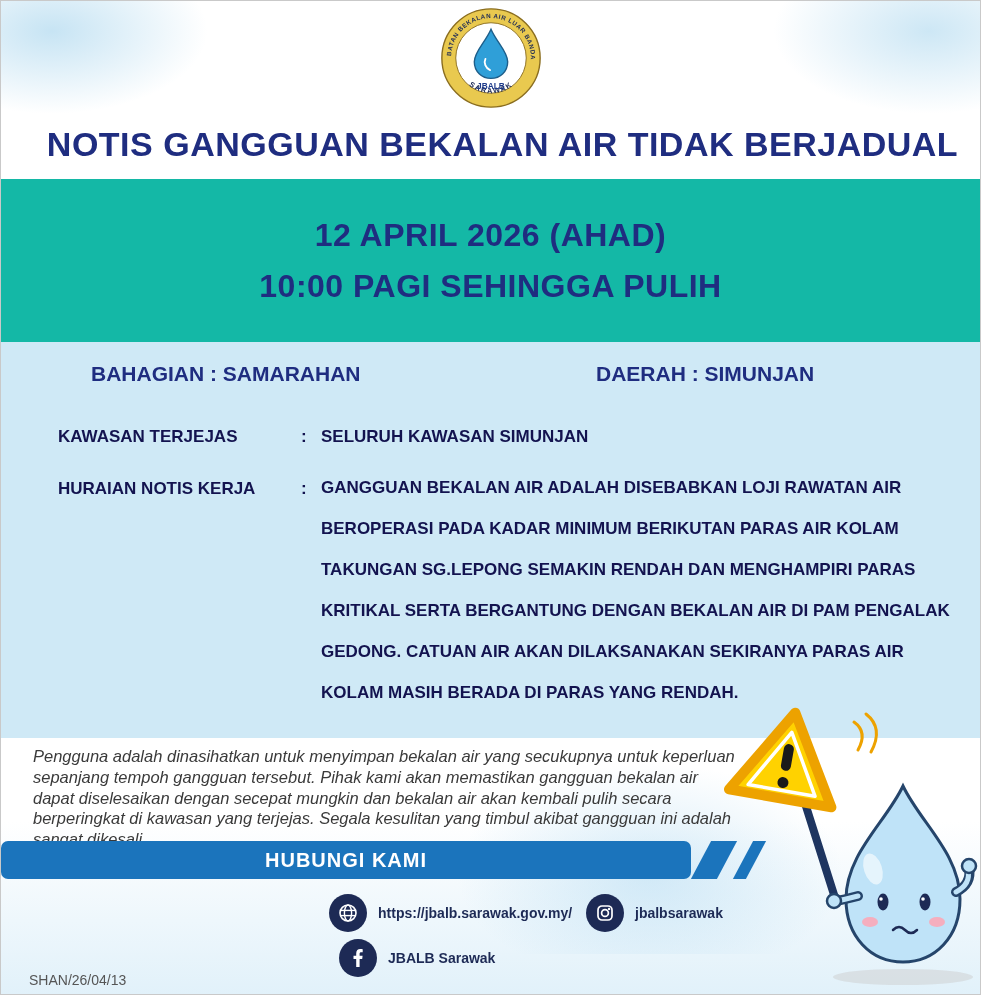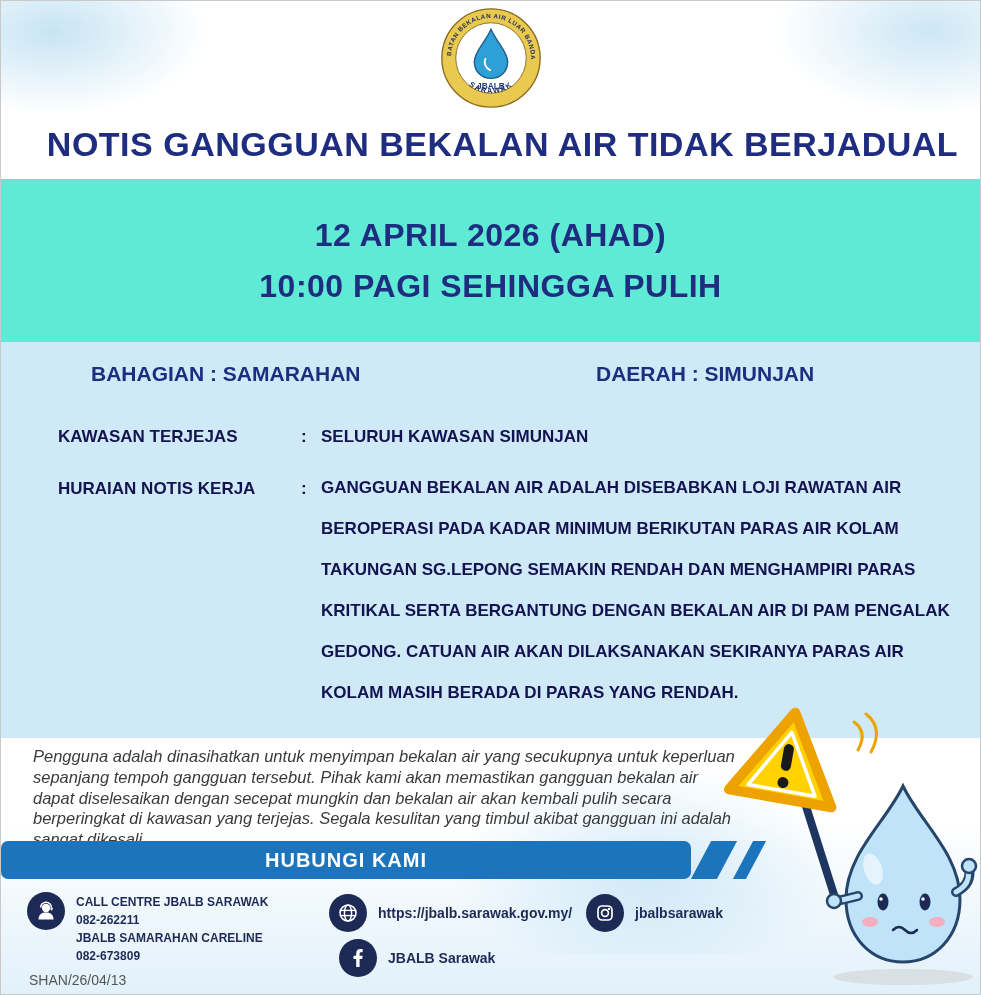--- a/index.html
+++ b/index.html
@@ -20,21 +20,21 @@
     background:radial-gradient(ellipse at 50% 60%, rgba(140,200,235,.35), rgba(140,200,235,0) 65%); }
 
   .logo { position:absolute; top:6px; left:50%; transform:translateX(-50%); width:102px; height:102px; }
 
   .title {
     position:absolute; top:124px; left:12px; width:100%;
     text-align:center; font-size:34px; font-weight:bold; color:#1f2d80; letter-spacing:.5px;
   }
 
   .banner {
-    position:absolute; top:178px; left:0; width:100%; height:163px; background:#5eead4;
+    position:absolute; top:178px; left:0; width:100%; height:163px; background:#14b8a6;
     display:flex; flex-direction:column; align-items:center; justify-content:center; gap:14px;
   }
   .banner .line { font-size:32px; font-weight:bold; color:#1f2d80; letter-spacing:.5px; }
 
   .info { position:absolute; top:341px; left:0; width:100%; height:396px; background:#cfe9f6; }
   .region { position:absolute; top:20px; font-size:21px; font-weight:bold; color:#1f2d80;text-align:right; }
   .region.bahagian { left:90px; }
   .region.daerah { left:595px; }
 
   .detail { position:absolute; left:57px; display:flex; font-size:17px; font-weight:bold; color:#13134f; }
@@ -130,36 +130,20 @@
   </div>
 
   <p class="advisory">Pengguna adalah dinasihatkan untuk menyimpan bekalan air yang secukupnya untuk keperluan sepanjang tempoh gangguan tersebut. Pihak kami akan memastikan gangguan bekalan air dapat diselesaikan dengan secepat mungkin dan bekalan air akan kembali pulih secara berperingkat di kawasan yang terjejas. Segala kesulitan yang timbul akibat gangguan ini adalah sangat dikesali.</p>
 
   <div class="contact-bar">
     <span class="txt">HUBUNGI KAMI</span>
   </div>
   <div class="bar-stripe s1"></div>
   <div class="bar-stripe s2"></div>
 
-  <div class="contact-item item-call">
-    <div class="icon-circle">
-      <svg width="24" height="24" viewBox="0 0 24 24">
-        <circle cx="12" cy="9" r="4.2" fill="#ffffff"></circle>
-        <path d="M4.5 20.5 C 4.5 15.3 8 13.6 12 13.6 C 16 13.6 19.5 15.3 19.5 20.5 Z" fill="#ffffff"></path>
-        <path d="M6.6 8.6 A 5.4 5.4 0 0 1 17.4 8.6" fill="none" stroke="#ffffff" stroke-width="1.6"></path>
-        <rect x="16.6" y="8.2" width="2" height="3.4" rx="1" fill="#ffffff"></rect>
-      </svg>
-    </div>
-    <div class="contact-text cc-lines">
-      <div>CALL CENTRE JBALB SARAWAK</div>
-      <div>082-262211</div>
-      <div>JBALB SAMARAHAN CARELINE</div>
-      <div>082-673809</div>
-    </div>
-  </div>
 
   <div class="contact-item item-web">
     <div class="icon-circle">
       <svg width="24" height="24" viewBox="0 0 24 24">
         <circle cx="12" cy="12" r="8" fill="none" stroke="#ffffff" stroke-width="1.6"></circle>
         <ellipse cx="12" cy="12" rx="3.6" ry="8" fill="none" stroke="#ffffff" stroke-width="1.4"></ellipse>
         <line x1="4.4" y1="9.4" x2="19.6" y2="9.4" stroke="#ffffff" stroke-width="1.4"></line>
         <line x1="4.4" y1="14.6" x2="19.6" y2="14.6" stroke="#ffffff" stroke-width="1.4"></line>
       </svg>
     </div>

